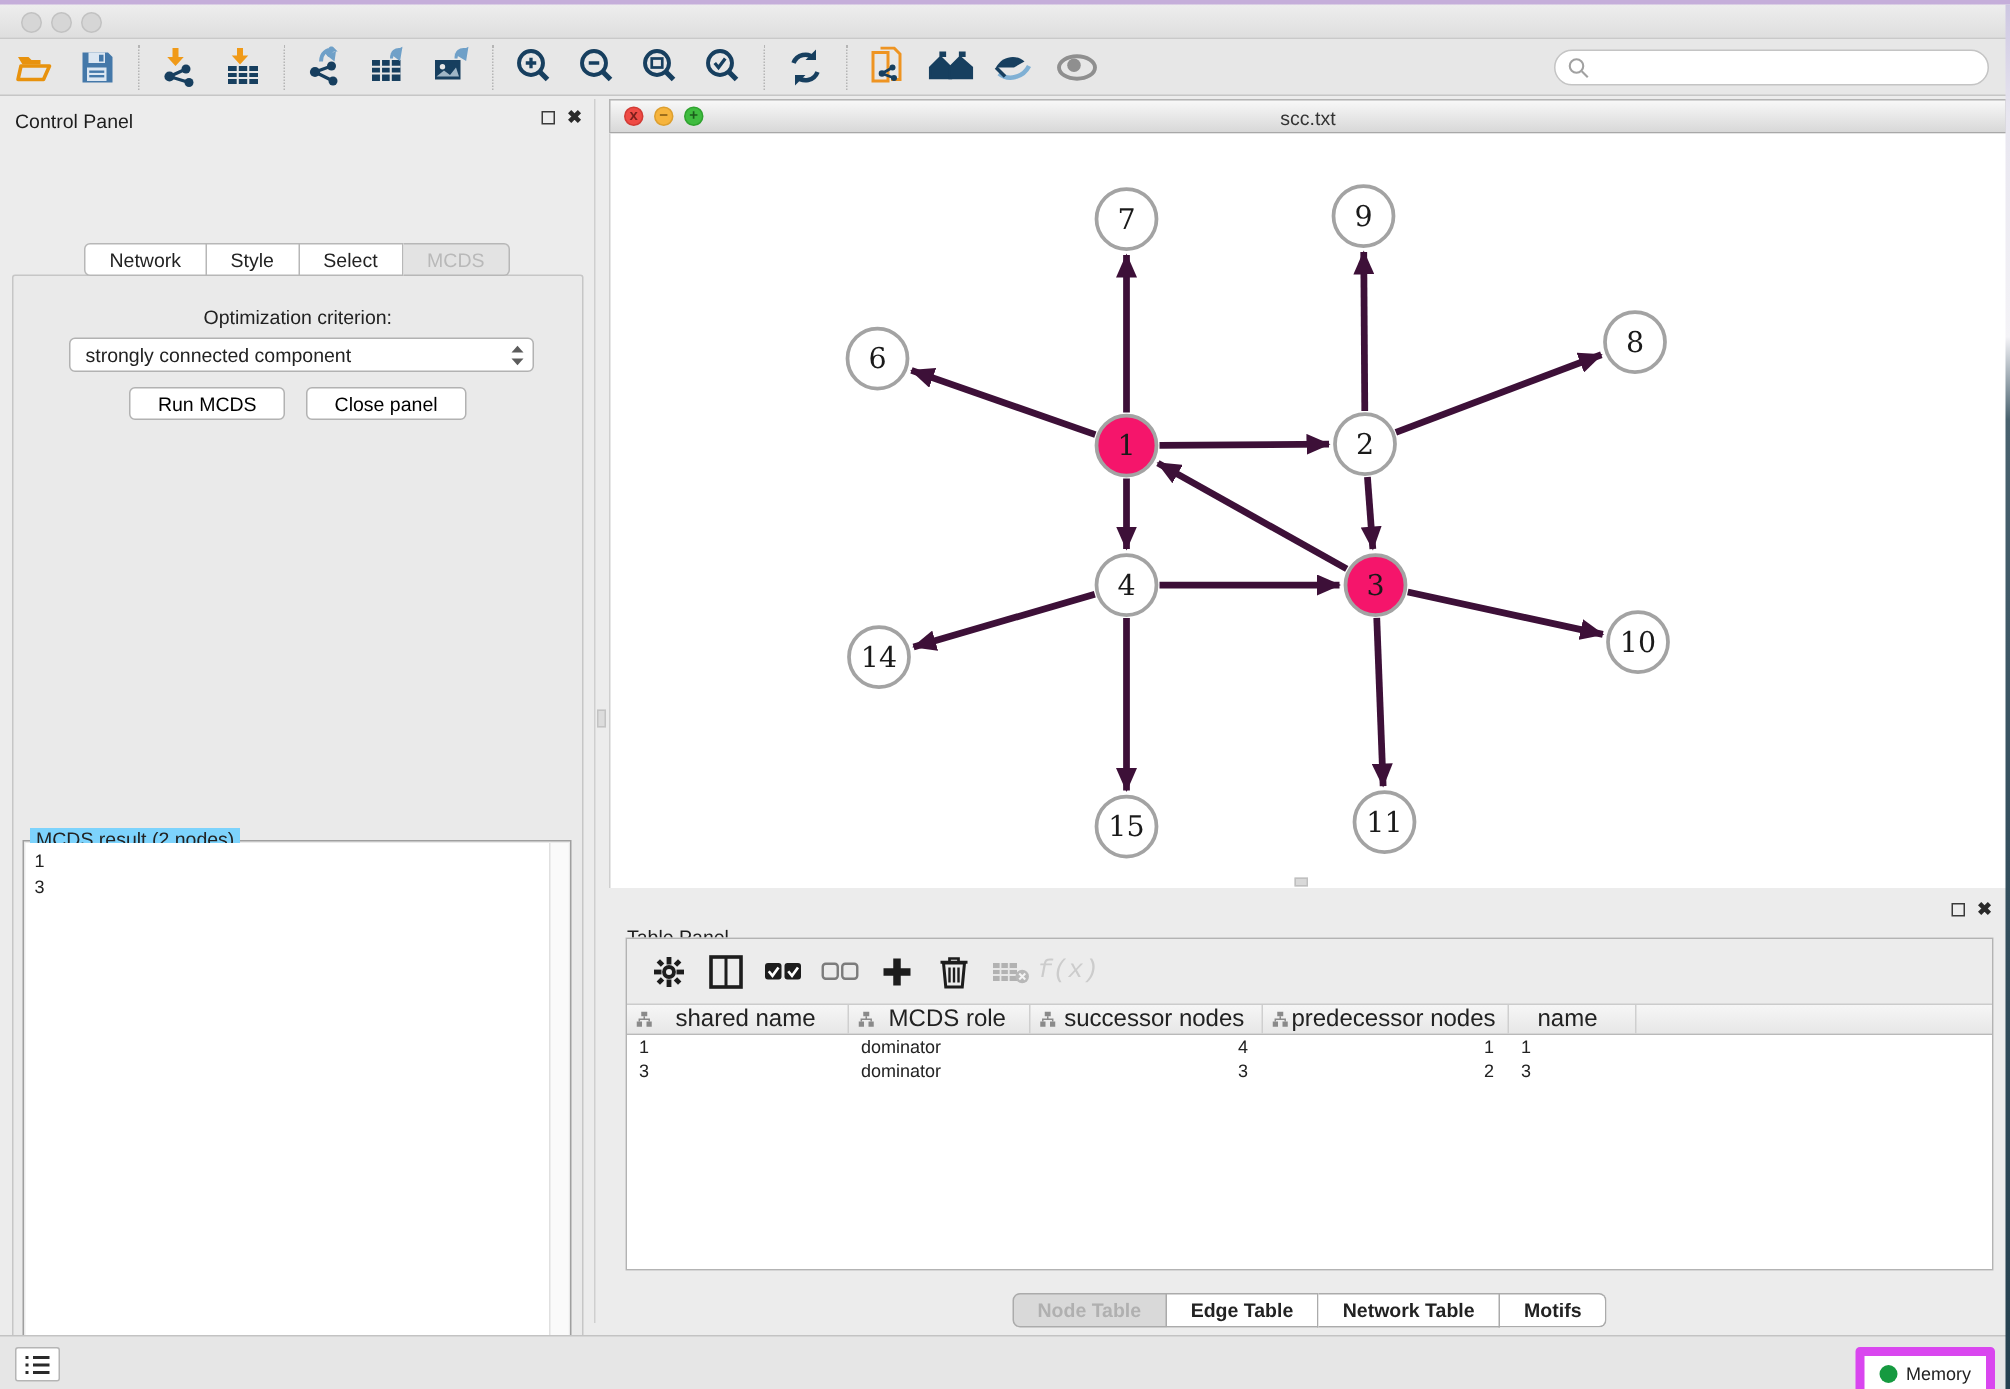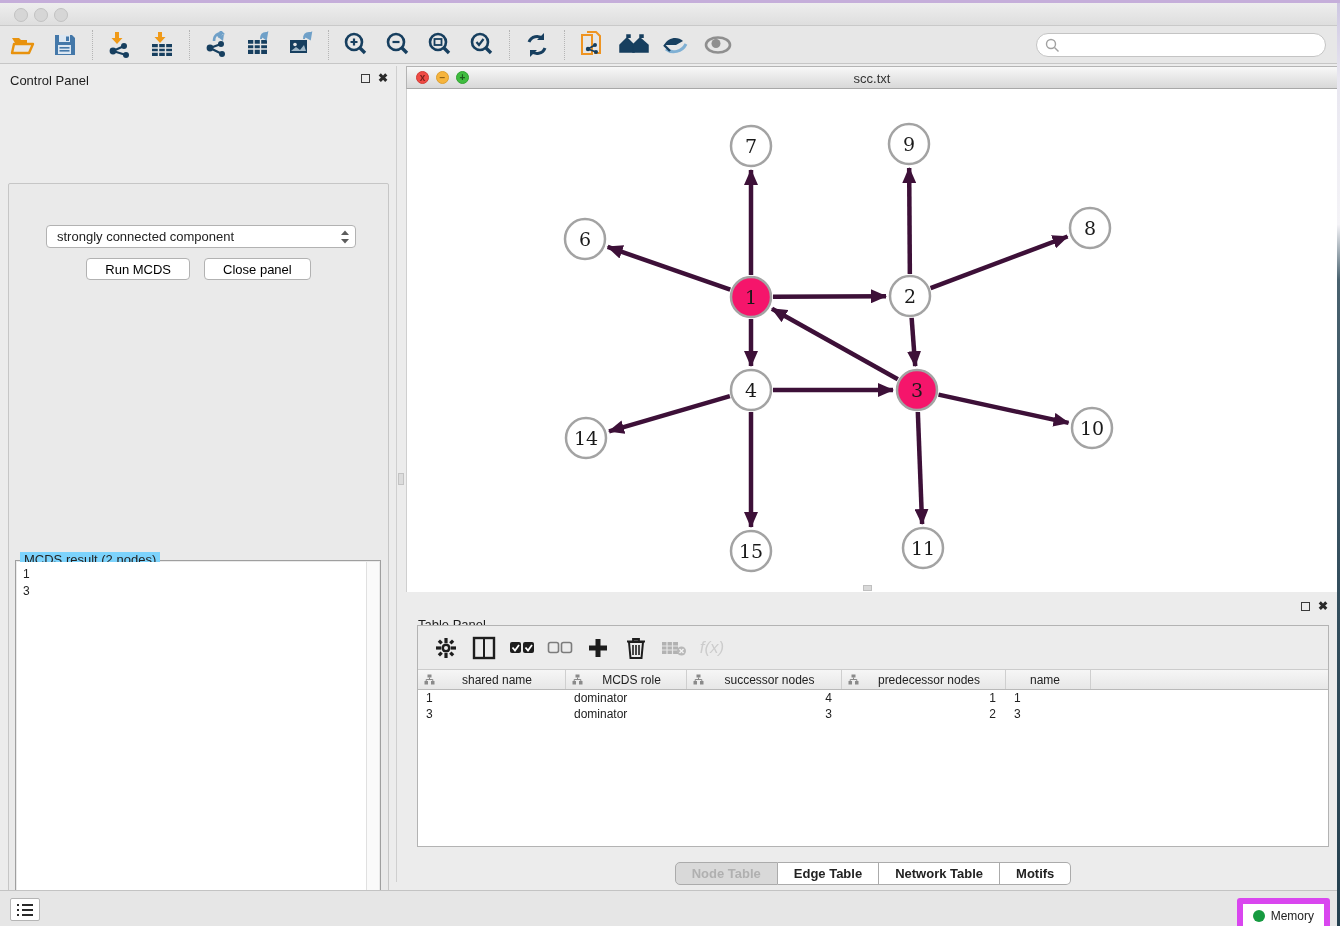--- a/index.html
+++ b/index.html
@@ -58,23 +58,23 @@
 
   
   .table-panel { position:absolute; left:406px; top:595px; width:934px; height:291px; background:#ececec; }
   .tp-head { position:relative; height:26px; }
   .tp-head .ph-title { position:absolute; left:12px; top:22px; font-size:13px; }
   .tp-head .ph-btns { right:12px; top:6px; }
   .tp-box { position:absolute; left:11px; top:30px; width:912px; height:222px; border:1px solid #b3b3b3; background:#fff; }
   .tp-toolbar { height:44px; background:#ececec; border-bottom:1px solid #cccccc; display:flex; align-items:center; padding-left:14px; }
   .tp-tool { width:28px; height:28px; margin-right:10px; display:flex; align-items:center; justify-content:center; }
   .tp-tool.disabled { opacity:.38; }
-  .fx-glyph { font-family:Liberation Sans, sans-serif; font-style:italic; font-size:17px; color:#9a9a9a; }
+  .fx-glyph { font-family:Liberation Mono, monospace; font-style:italic; font-size:17px; color:#9a9a9a; }
   .tbl-header { display:flex; height:20px; background:linear-gradient(#f6f6f6,#e7e7e7); border-bottom:1px solid #b9b9b9; }
-  .th { display:flex; align-items:center; font-size:12px; border-right:1px solid #cfcfcf; position:relative; }
+  .th { display:flex; align-items:center; font-size:16px; border-right:1px solid #cfcfcf; position:relative; }
   .th .th-label { flex:1; text-align:center; padding-right:6px; }
   .th .tree-ic { margin-left:6px; }
   .tbl-rows { background:#fff; }
   .tr { display:flex; height:16px; font-size:12px; line-height:16px; }
   .td { overflow:hidden; white-space:nowrap; }
   .td.l { text-align:left; padding-left:8px; }
   .td.r { text-align:right; padding-right:10px; }
   .c0{width:148px;} .c1{width:121px;} .c2{width:155px;} .c3{width:164px;} .c4{width:85px;} .c5{flex:1;}
   .tp-tabs { position:absolute; left:0; top:267px; width:100%; display:flex; justify-content:center; }
   .tp-tab { height:23px; line-height:22px; padding:0 16px; font-size:13px; font-weight:bold; background:#fff; border:1px solid #ababab; border-left:none; }
@@ -240,21 +240,28 @@
 </div>
 
 <div class="control-panel">
   <div class="panel-head">
     <span class="ph-title">Control Panel</span>
     <span class="ph-btns">
       <span class="mini-square"></span>
       <span class="mini-x">✖</span>
     </span>
   </div>
+  <div class="cp-tabs">
+      <div class="cp-tab">Network</div>
+      <div class="cp-tab">Style</div>
+      <div class="cp-tab">Select</div>
+      <div class="cp-tab selected">MCDS</div>
+    </div>
   <div class="cp-body">
+    <div class="opt-label">Optimization criterion:</div>
     <div class="select">
       <span class="sel-val">strongly connected component</span>
       <svg width="12" height="16" viewBox="0 0 12 16">
           <path d="M2 6 L6 1.5 L10 6 z" fill="#5c5c5c"></path>
           <path d="M2 10 L6 14.5 L10 10 z" fill="#5c5c5c"></path>
         </svg>
     </div>
     <div class="cp-buttons">
       <button class="btn">Run MCDS</button>
       <button class="btn">Close panel</button>

